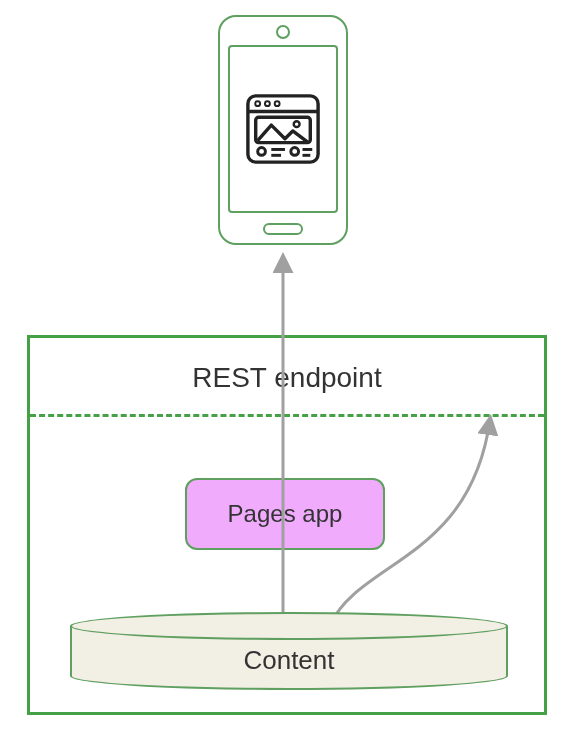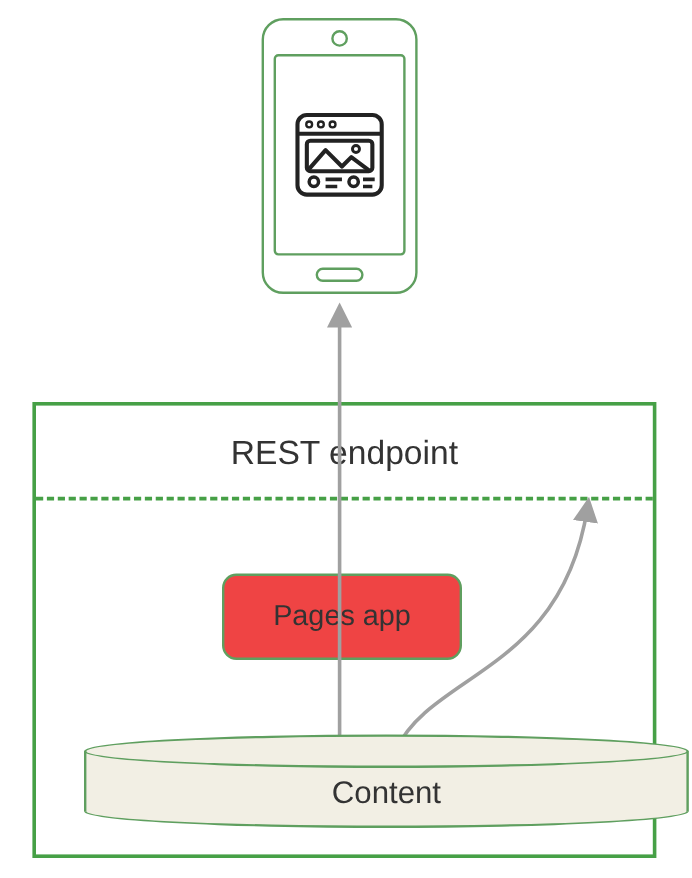--- a/index.html
+++ b/index.html
@@ -97,33 +97,33 @@
     }
     
     .pages-box {
       position: absolute;
       top: 140px;
       left: 155px;
       width: 200px;
       height: 72px;
       border: 2px solid #5f9f5f;
       border-radius: 12px;
-      background: #ef4444;
+      background: #f0abfc;
       display: flex;
       align-items: center;
       justify-content: center;
       font-size: 24px;
       color: #333;
     }
     
     .cylinder {
       position: absolute;
       bottom: 22px;
       left: 40px;
-      width: 504px;
+      width: 438px;
       height: 78px;
     }
     .cylinder-body {
       position: absolute;
       top: 14px;
       left: 0;
       right: 0;
       bottom: 14px;
       background: #f2efe4;
       border-left: 2px solid #5f9f5f;

